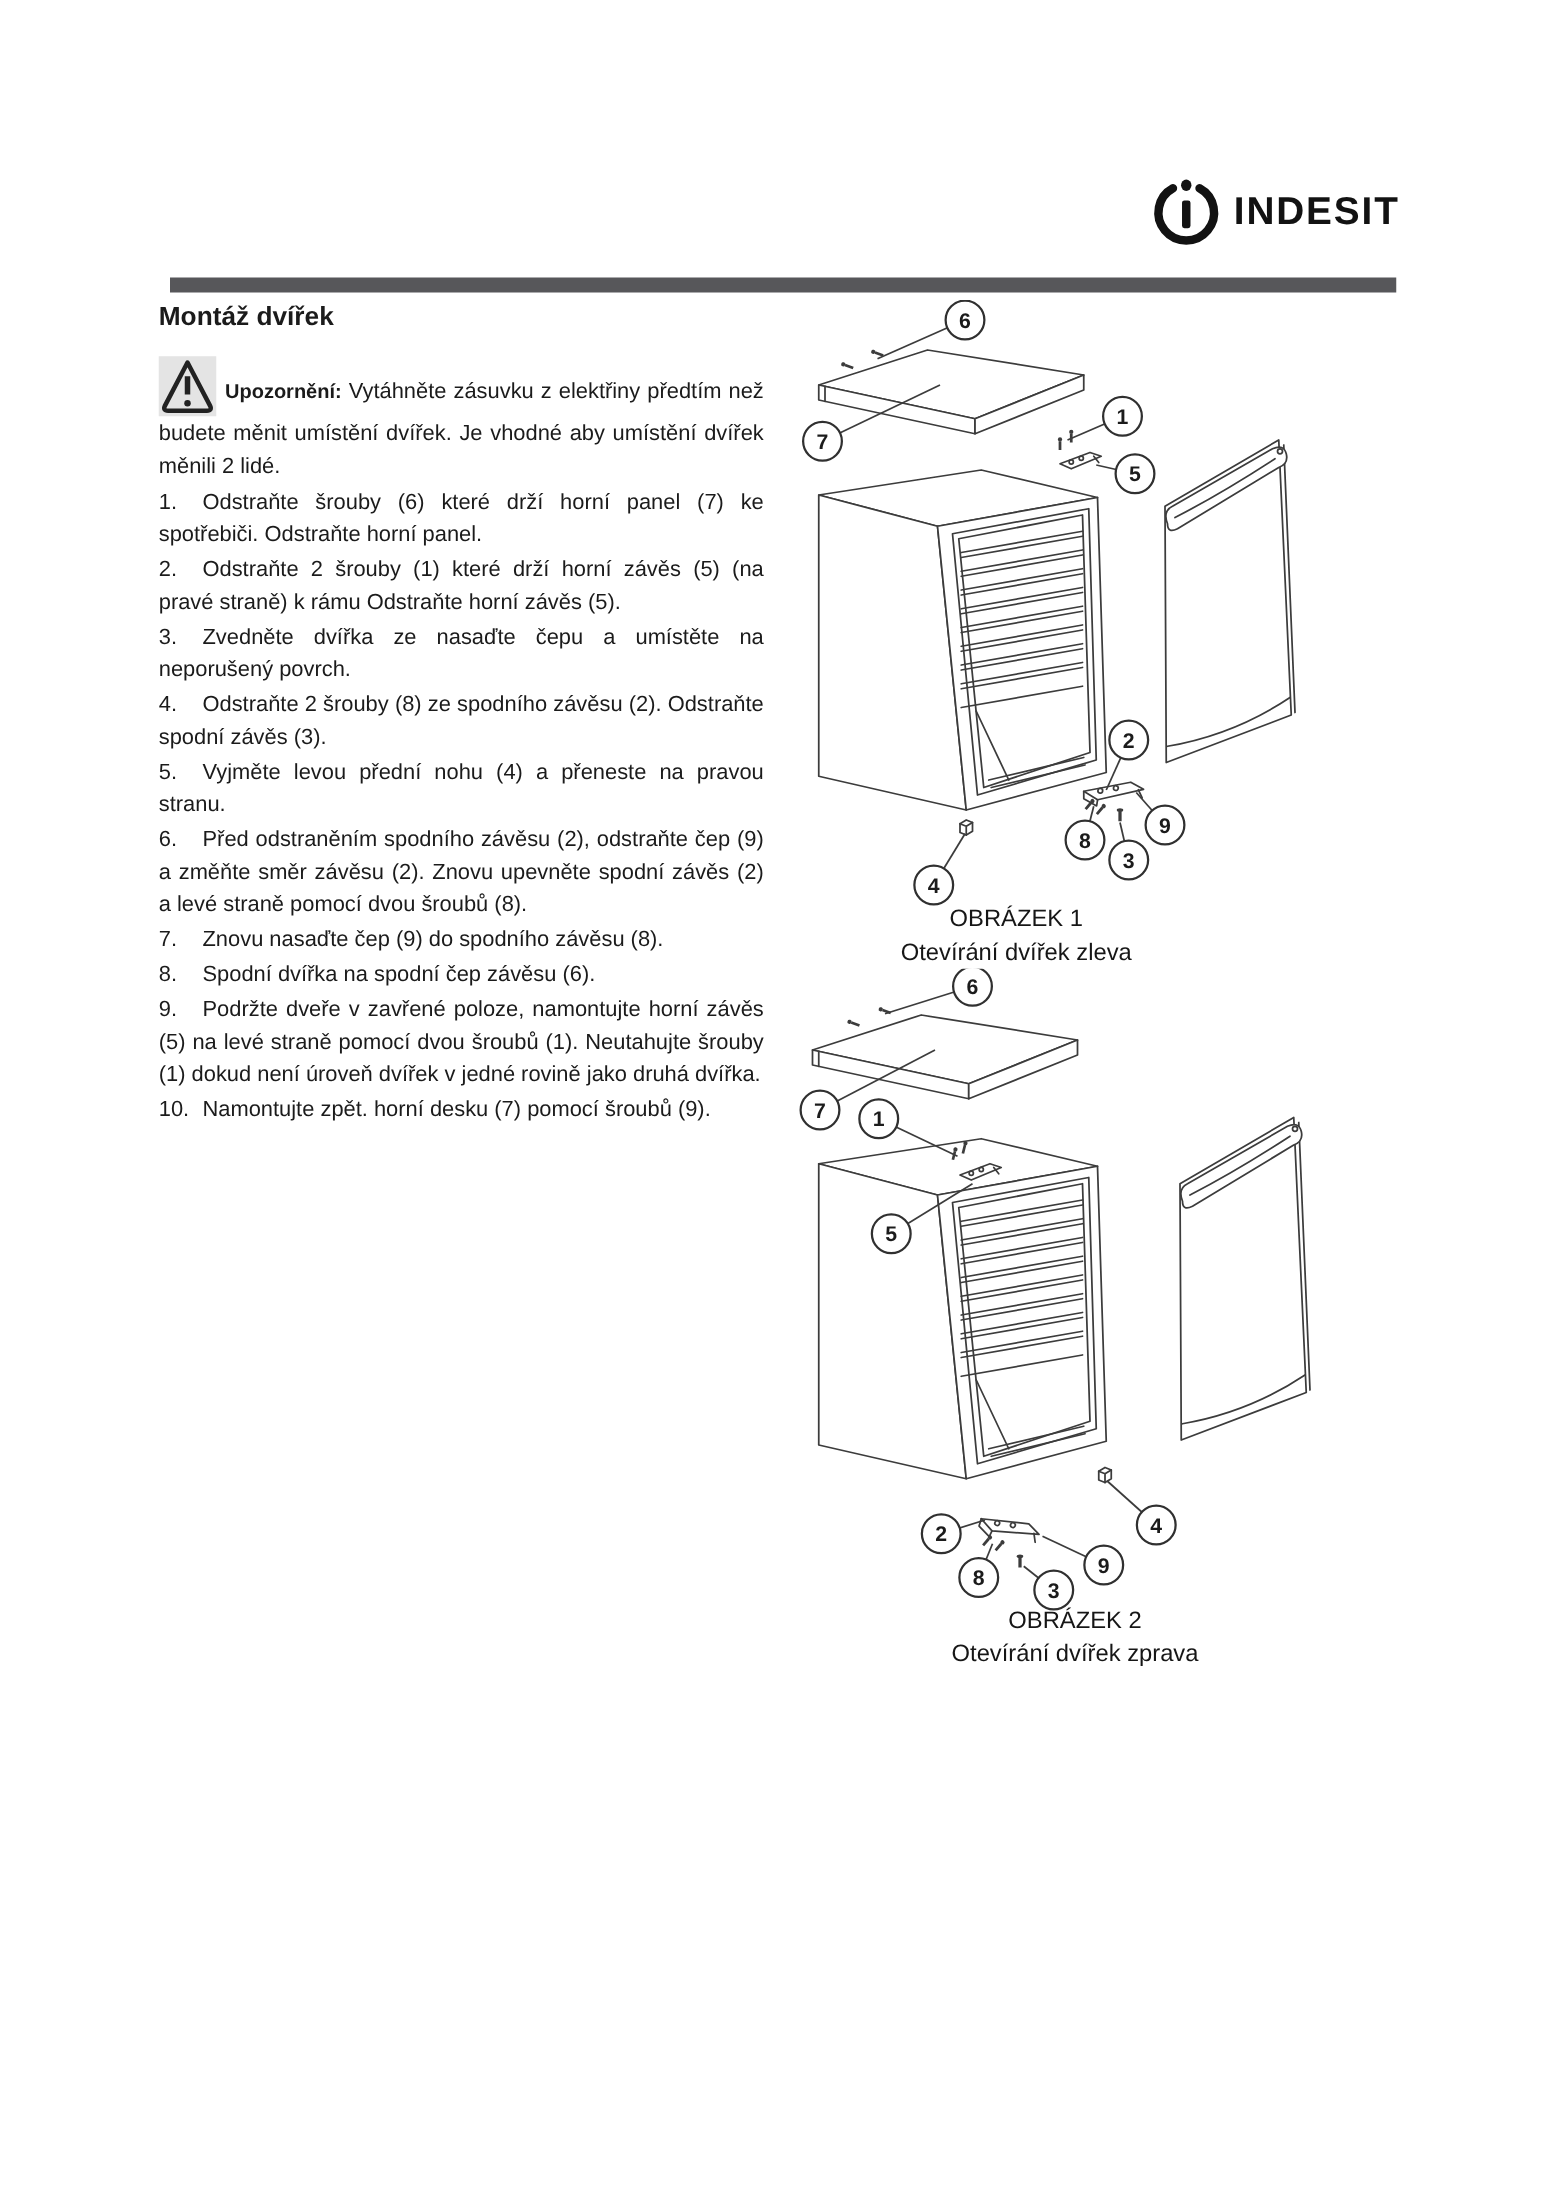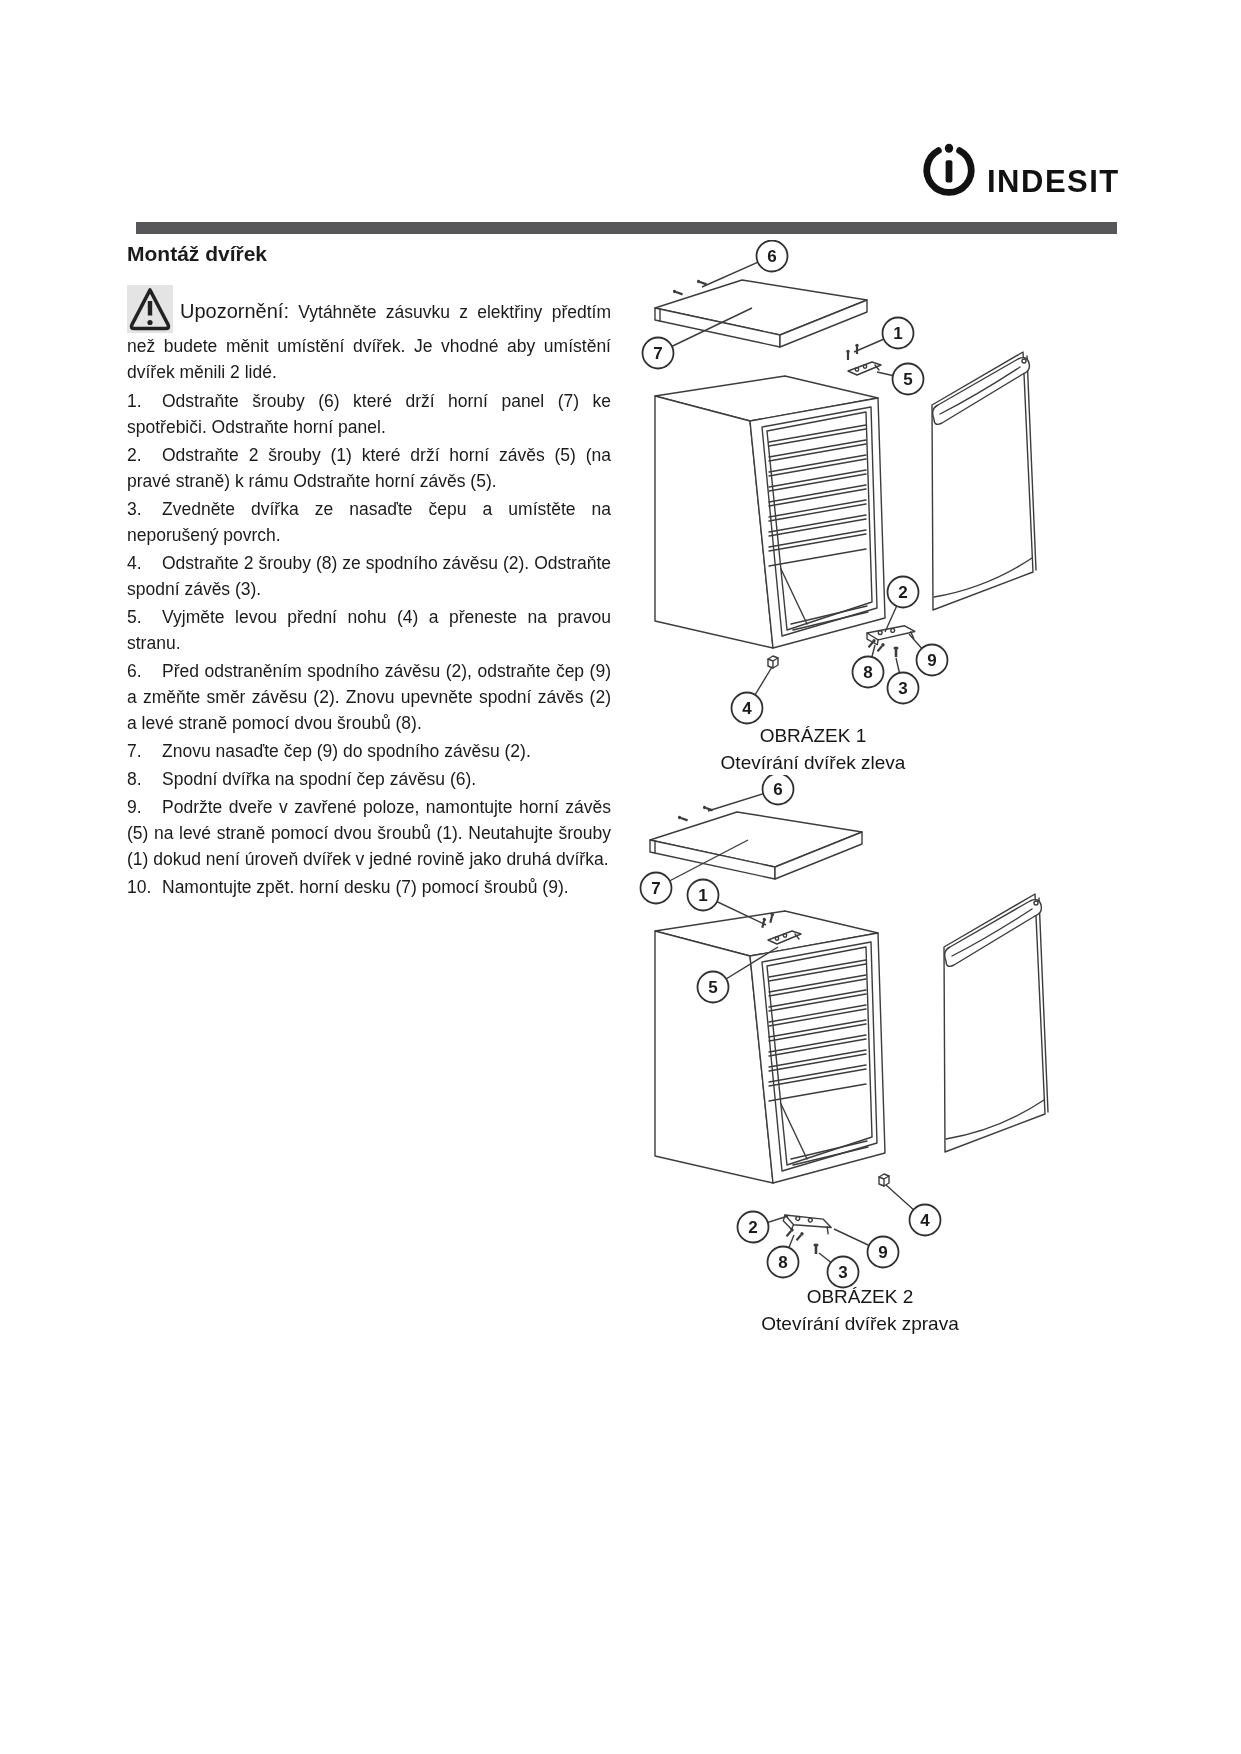--- a/index.html
+++ b/index.html
@@ -1,32 +1,32 @@
 <!DOCTYPE html>
 <html lang="cs"><head>
 <meta charset="utf-8">
 <style>
   html,body{margin:0;padding:0;background:#ffffff;}
   .page{
     position:relative;width:1241px;height:1754px;background:#fff;
     font-family:"Liberation Sans",sans-serif;color:#1b1b1b;overflow:hidden;margin:0 auto;
   }
   
-  .logo{position:absolute;left:920px;top:138px;display:flex;align-items:flex-end;gap:9px;}
+  .logo{position:absolute;left:920px;top:138px;display:flex;align-items:center;gap:9px;}
   .logo-mark{display:block;}
   .logo-text{font-size:31px;font-weight:bold;letter-spacing:1.5px;color:#121212;}
   .rule{position:absolute;left:136px;top:222px;width:981px;height:12px;background:#57575a;}
 
   
   .text-col{position:absolute;left:127px;top:242px;width:484px;}
   .title{font-size:21px;font-weight:bold;margin:0 0 19px 0;}
   .warning{text-align:justify;font-size:17.5px;line-height:26px;margin:0 0 3px 0;}
   .warn-icon{display:inline-block;width:46px;height:48px;background:#e4e4e4;
     vertical-align:-15px;margin-right:7px;}
-  .warn-label{font-weight:normal;font-size:20px;}
+  .warn-label{font-weight:bold;font-size:16px;}
   .step{text-align:justify;font-size:17.5px;line-height:26px;margin:2px 0;}
   .step-num{display:inline-block;min-width:35px;}
 
   
   .fig1{position:absolute;left:580px;top:240px;}
   .fig2{position:absolute;left:580px;top:775px;}
   .fig-caption{position:absolute;text-align:center;font-size:19px;line-height:27px;color:#161616;}
   .cap1{left:588px;top:722px;width:450px;}
   .cap2{left:635px;top:1283px;width:450px;}
 
@@ -68,21 +68,21 @@
       <span>Vytáhněte zásuvku z elektřiny předtím než budete měnit umístění dvířek. Je vhodné aby umístění dvířek měnili 2 lidé.</span>
     </p>
 
     <div id="steps">
         <p class="step"><span class="step-num">1.</span><span>Odstraňte šrouby (6) které drží horní panel (7) ke spotřebiči. Odstraňte horní panel.</span></p>
         <p class="step"><span class="step-num">2.</span><span>Odstraňte 2 šrouby (1) které drží horní závěs (5) (na pravé straně) k rámu Odstraňte horní závěs (5).</span></p>
         <p class="step"><span class="step-num">3.</span><span>Zvedněte dvířka ze nasaďte čepu a umístěte na neporušený povrch.</span></p>
         <p class="step"><span class="step-num">4.</span><span>Odstraňte 2 šrouby (8) ze spodního závěsu (2). Odstraňte spodní závěs (3).</span></p>
         <p class="step"><span class="step-num">5.</span><span>Vyjměte levou přední nohu (4) a přeneste na pravou stranu.</span></p>
         <p class="step"><span class="step-num">6.</span><span>Před odstraněním spodního závěsu (2), odstraňte čep (9) a změňte směr závěsu (2). Znovu upevněte spodní závěs (2) a levé straně pomocí dvou šroubů (8).</span></p>
-        <p class="step"><span class="step-num">7.</span><span>Znovu nasaďte čep (9) do spodního závěsu (2).</span></p>
+        <p class="step"><span class="step-num">7.</span><span>Znovu nasaďte čep (9) do spodního závěsu (8).</span></p>
         <p class="step"><span class="step-num">8.</span><span>Spodní dvířka na spodní čep závěsu (6).</span></p>
         <p class="step"><span class="step-num">9.</span><span>Podržte dveře v zavřené poloze, namontujte horní závěs (5) na levé straně pomocí dvou šroubů (1). Neutahujte šrouby (1) dokud není úroveň dvířek v jedné rovině jako druhá dvířka.</span></p>
         <p class="step"><span class="step-num">10.</span><span>Namontujte zpět. horní desku (7) pomocí šroubů (9).</span></p>
       </div>
   </div>
 
   <svg id="fig1" class="fig1" width="545" height="487" viewBox="0 0 545 487">
     <defs>
       <g id="sym-panel">
         <path class="artf" d="M0,0 L87,-28 L212,-8 L125,27 Z"></path>

